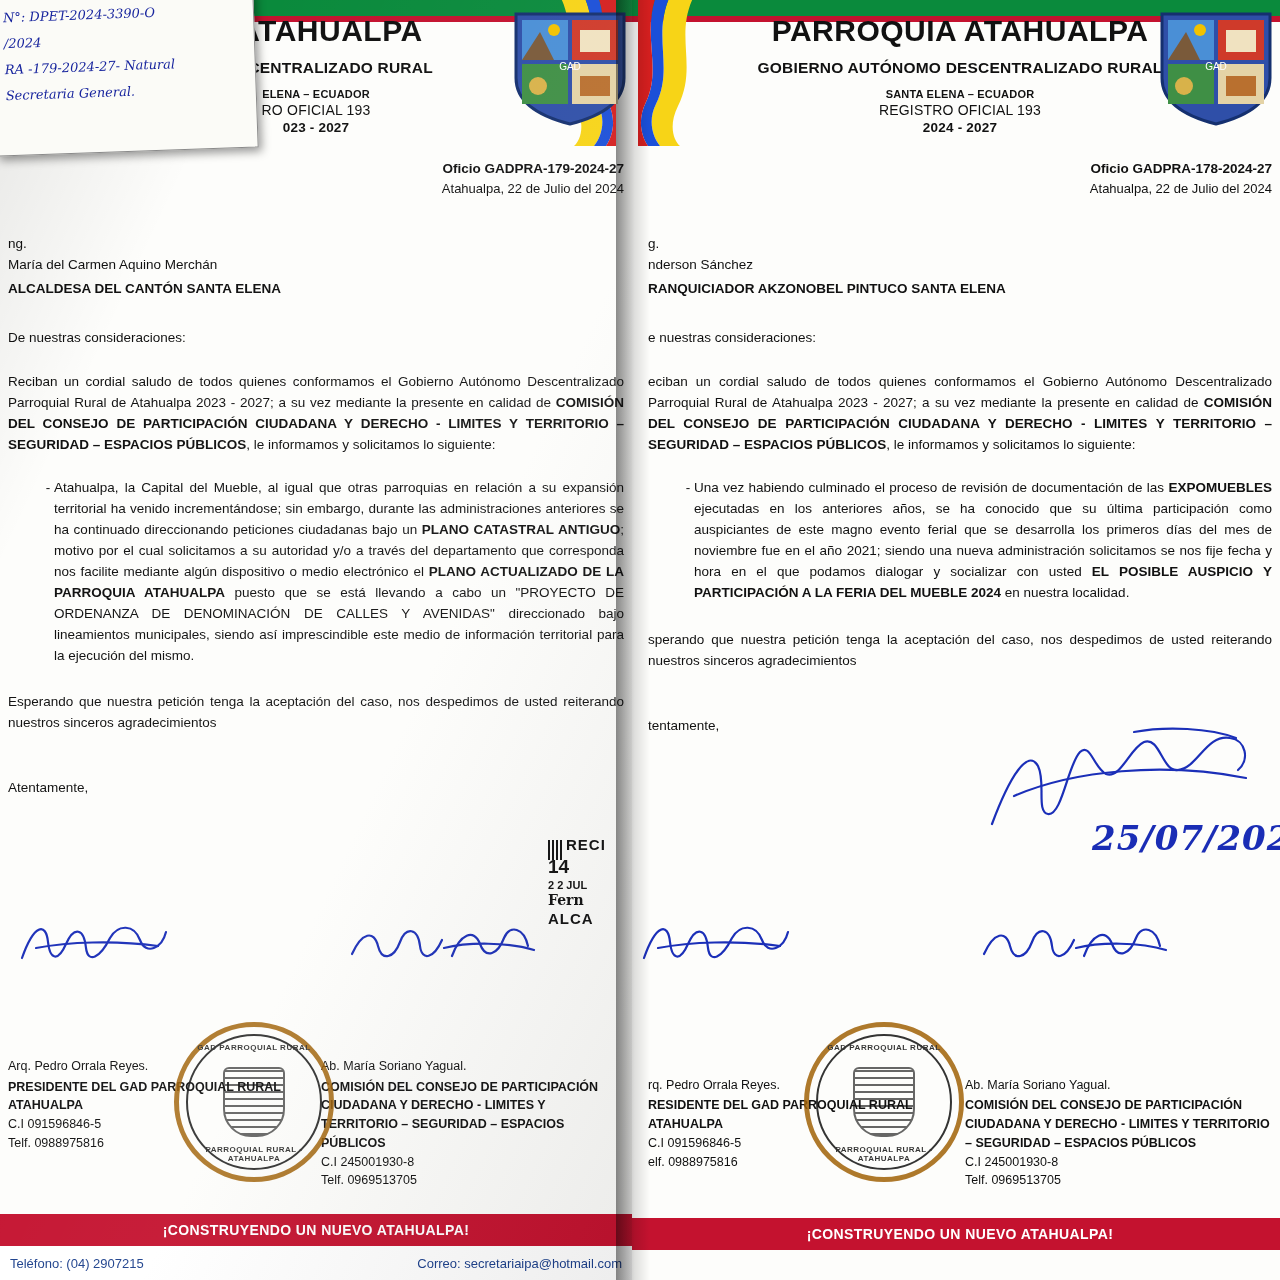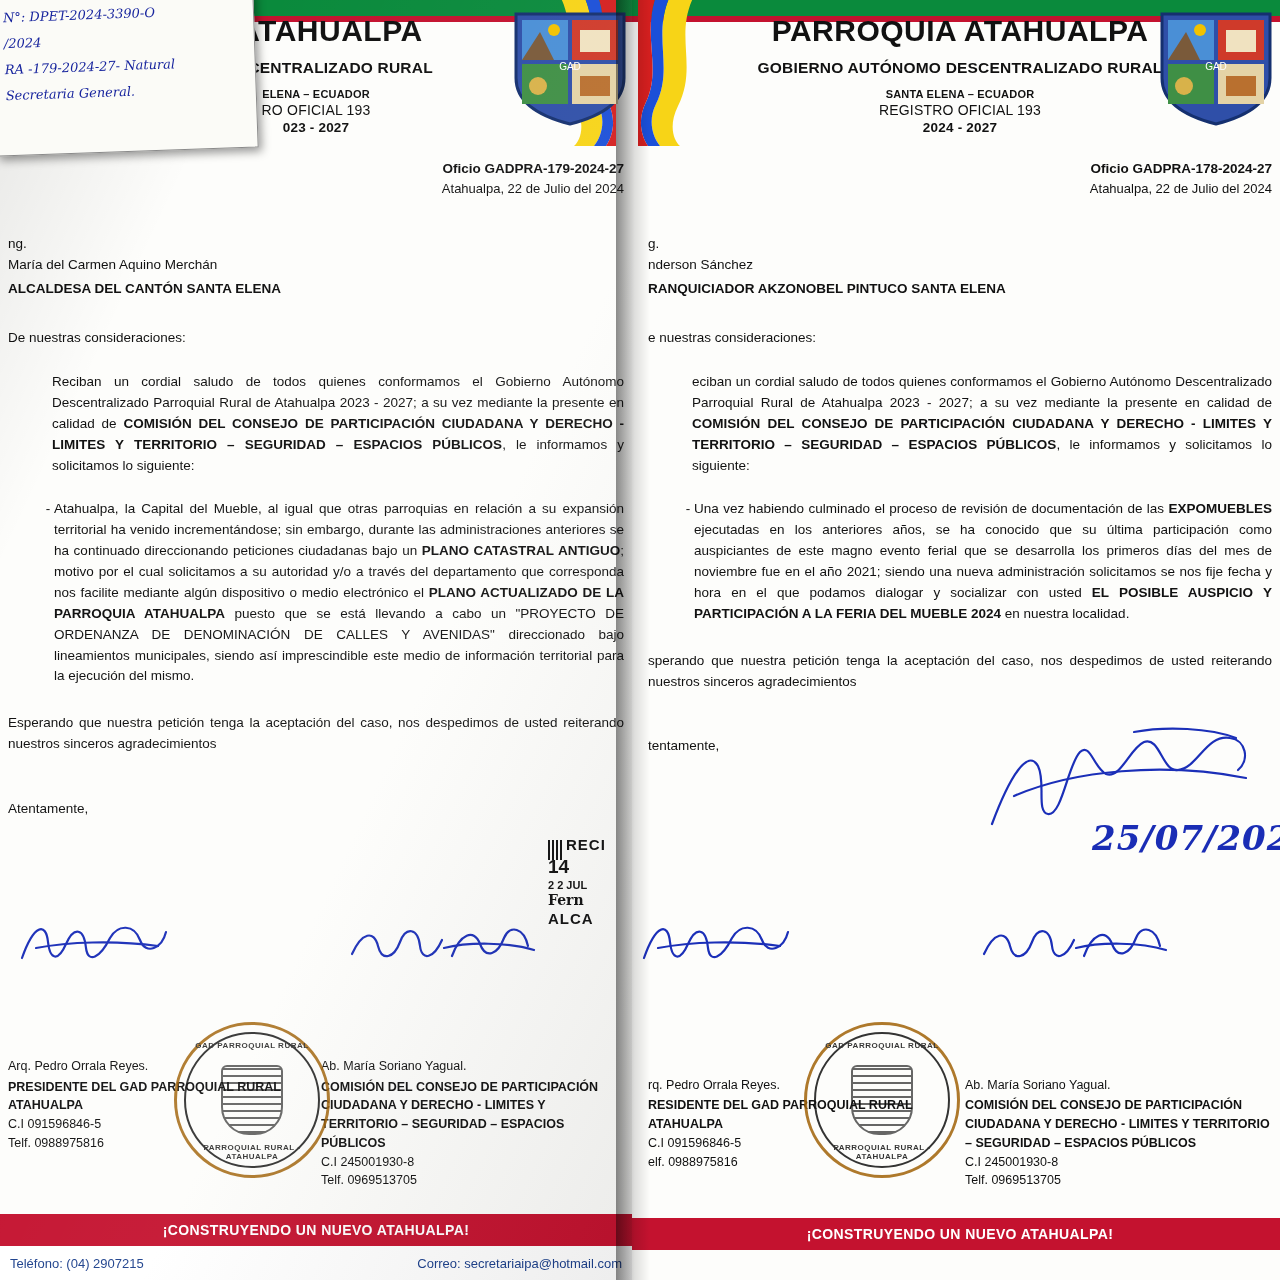--- a/index.html
+++ b/index.html
@@ -60,21 +60,21 @@
     padding:0 16px;margin-top:24px;line-height:1.5;
   }
   .oficio .date{font-weight:normal;font-size:13px;}
 
   
   .body{padding:0 16px;font-size:13.5px;line-height:1.55;}
   .to-block{margin-top:34px;font-size:13.5px;line-height:1.6;}
   .to-block .nm{margin:0;}
   .to-block .role{font-weight:bold;margin:2px 0 0 0;}
   .greet{margin-top:28px;}
-  .para{margin-top:24px;text-align:justify;margin-left:44px;}
+  .para{margin-top:24px;text-align:justify;}
   b{font-weight:bold;}
   ul.bullets{margin:22px 0 0 0;padding-left:46px;}
   ul.bullets li{text-align:justify;margin-bottom:10px;}
   ul.bullets li::marker{content:"- ";}
   .closing{margin-top:26px;text-align:justify;}
   .atte{margin-top:44px;}
 
   
   .sigs{
     position:absolute;left:0;right:0;bottom:90px;
@@ -96,21 +96,21 @@
   .footer2{
     position:absolute;left:0;right:0;bottom:0;height:34px;background:#fff;
     color:#1b3f8b;font-size:13px;display:flex;justify-content:space-between;
     align-items:center;padding:0 18px;box-sizing:border-box;
   }
   .footer2 span{white-space:nowrap;}
 
   
   .seal{
     position:absolute;width:150px;height:150px;border-radius:50%;
-    border:3px solid #a16207;opacity:.85;
+    border:5px solid #a16207;opacity:.85;
   }
   .seal:before{
     content:"";position:absolute;inset:7px;border-radius:50%;border:2px solid #111;
   }
   .seal .sealtop,.seal .sealbot{
     position:absolute;left:0;right:0;text-align:center;
     font-size:8px;font-weight:bold;letter-spacing:.5px;color:#111;
   }
   .seal .sealtop{top:16px;}
   .seal .sealbot{bottom:14px;}

